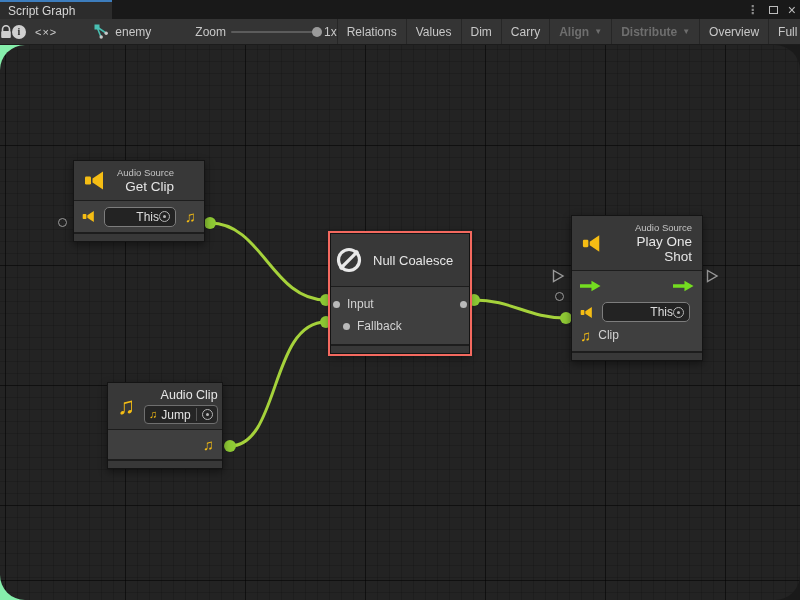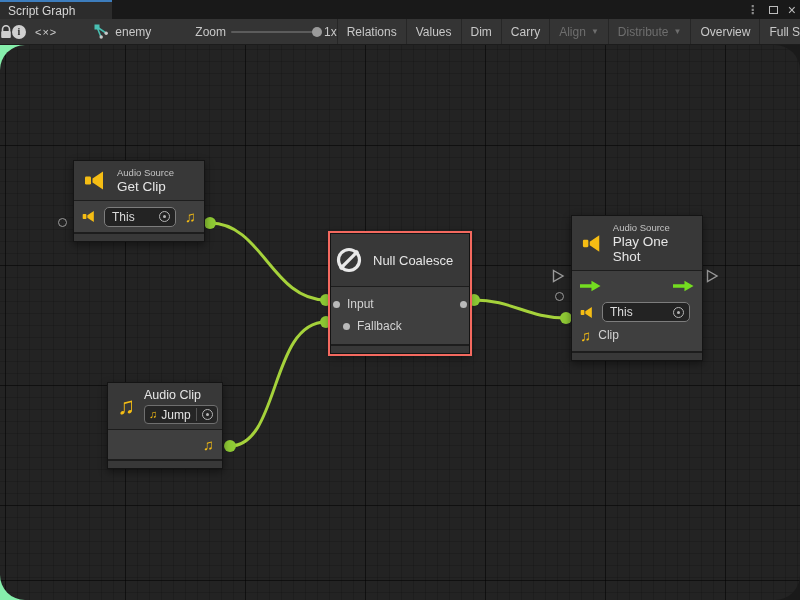--- a/index.html
+++ b/index.html
@@ -2,21 +2,21 @@
 <html style="--tab-accent: #3d7dbd; --yellow: #f5bd14; --wire-green: #a5d23b; --dot-green: #8fca35; --flow-green: #74dd20; --selection-red: #f4695f; --port-gray: #b9b9b9; --teal: #49bfb2;"><head>
 <meta charset="utf-8">
 <style>
   :root{
     --tab-accent:#3d7dbd; --yellow:#f5bd14; --wire-green:#a5d23b; --dot-green:#8fca35;
     --flow-green:#74dd20; --selection-red:#f4695f; --port-gray:#b9b9b9; --teal:#49bfb2;
   }
   *{margin:0;padding:0;box-sizing:border-box;}
   html,body{width:800px;height:600px;overflow:hidden;background:#1a1a1a;
     font-family:"Liberation Sans","DejaVu Sans",sans-serif;}
-  .window{position:relative;width:640px;height:600px;background:#86efac;}
+  .window{position:relative;width:640px;height:600px;background:#86efac;text-align:right;}
 
   
   .tabstrip{position:absolute;top:0;left:0;width:800px;height:19px;background:#191919;}
   .tab{position:absolute;left:0;top:0;width:112px;height:19px;background:#2c2c2c;
     border-top:2px solid var(--tab-accent);color:#d6d6d6;font-size:12px;
     display:flex;align-items:center;padding-left:8px;}
   .winctl{position:absolute;right:4px;top:0;height:19px;display:flex;align-items:center;gap:10px;}
   .winctl .glyph{color:#aeaeae;font-size:12px;line-height:1;cursor:default;}
   .winctl .menu-glyph{color:#8a8a8a;font-weight:bold;}
   .maxbox{width:9px;height:8px;border:1.5px solid #bdbdbd;display:inline-block;}
@@ -28,21 +28,21 @@
   .tbtn{display:flex;align-items:center;justify-content:center;padding:0 9px;cursor:default;}
   .tdiv{width:1px;background:#262626;align-self:stretch;}
   .icon-btn{width:27px;padding:0;}
   .code-btn{width:62px;font-size:11px;color:#cfcfcf;letter-spacing:1px;}
   .crumb{display:flex;align-items:center;gap:6px;margin-left:20px;padding:0 8px;}
   .zoomgrp{display:flex;align-items:center;gap:5px;margin-left:36px;}
   .zoom-track{position:relative;width:88px;height:2px;background:#5c5c5c;border-radius:1px;}
   .zoom-handle{position:absolute;right:-3px;top:-4px;width:10px;height:10px;border-radius:50%;background:#9a9a9a;}
   .tb-right{margin-left:auto;display:flex;align-items:stretch;}
   .tb-right .tbtn{white-space:nowrap;}
-  .disabled{color:#6e6e6e;}
+  .disabled{color:#6e6e6e;font-weight:bold;}
   .dd-arrow{font-size:8px;margin-left:5px;color:inherit;}
 
   
   .canvas{position:absolute;top:45px;left:0;width:800px;height:555px;background-color:#232323;
     background-image:
       repeating-linear-gradient(to right, rgba(0,0,0,0.45) 0 1px, transparent 1px 120px),
       repeating-linear-gradient(to bottom, rgba(0,0,0,0.45) 0 1px, transparent 1px 120px),
       repeating-linear-gradient(to right, rgba(0,0,0,0.14) 0 1px, transparent 1px 12px),
       repeating-linear-gradient(to bottom, rgba(0,0,0,0.14) 0 1px, transparent 1px 12px);
     background-position:5px -20px,5px -20px,5px -20px,5px -20px;border-radius:25px;}

